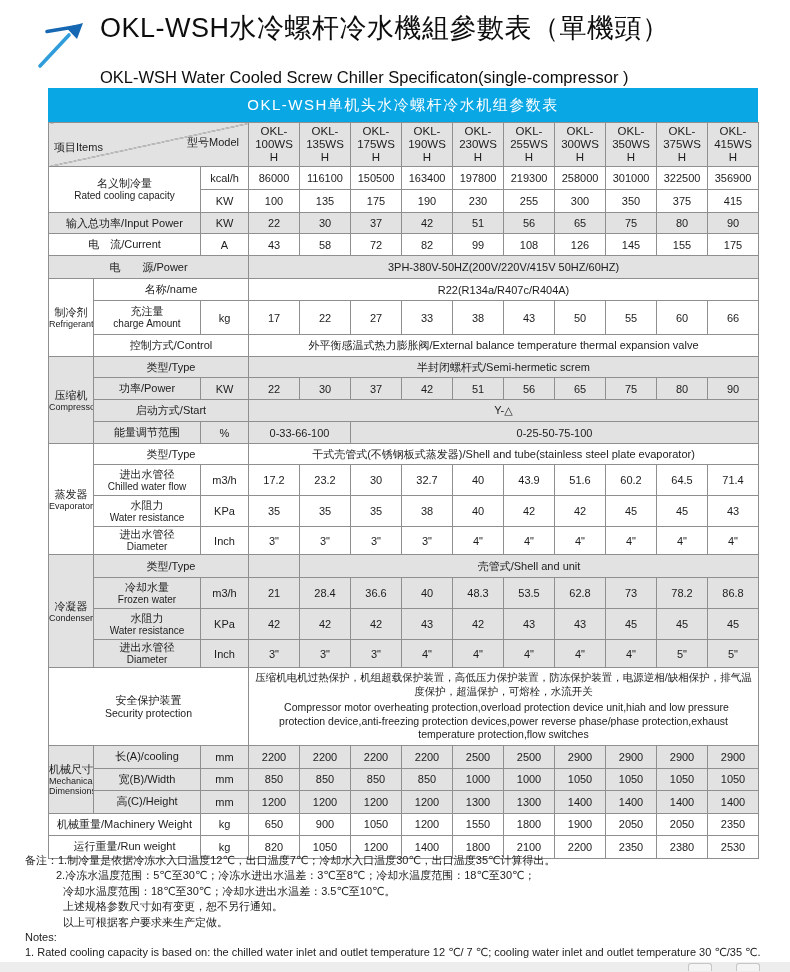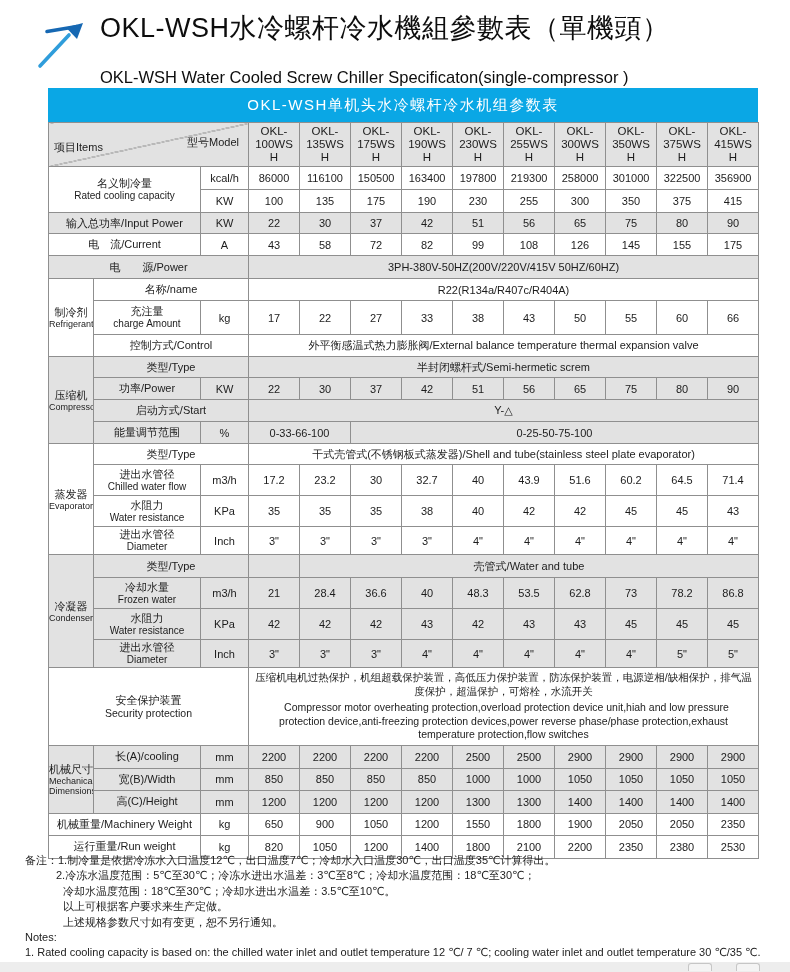--- a/index.html
+++ b/index.html
@@ -294,21 +294,21 @@
             <td class="one">4"</td>
           </tr>
 
         <tr class="g" style="height:23px">
           <td class="sec" rowspan="4">
             <div class="zh">冷凝器</div>
             <div class="en">Condenser</div>
           </td>
           <td class="one" colspan="2">类型/Type</td>
           <td></td>
-          <td class="one" colspan="9">壳管式/Water and tube</td>
+          <td class="one" colspan="9">壳管式/Shell and unit</td>
         </tr>
         <tr class="g" style="height:31px">
           <td class="lbl">
             <div class="zh">冷却水量</div>
             <div class="en">Frozen water</div>
           </td>
           <td class="one">m3/h</td>
         <td class="one">21</td>
             <td class="one">28.4</td>
             <td class="one">36.6</td>
@@ -444,22 +444,22 @@
           </tr>
 
       </tbody>
     </table>
   </div>
 
   <div class="notes">
     <div>备注：1.制冷量是依据冷冻水入口温度12℃，出口温度7℃；冷却水入口温度30℃，出口温度35℃计算得出。</div>
     <div class="ind1">2.冷冻水温度范围：5℃至30℃；冷冻水进出水温差：3℃至8℃；冷却水温度范围：18℃至30℃；</div>
     <div class="ind2">冷却水温度范围：18℃至30℃；冷却水进出水温差：3.5℃至10℃。</div>
+    <div class="ind2">上述规格参数尺寸如有变更，恕不另行通知。</div>
     <div class="ind2">以上可根据客户要求来生产定做。</div>
-    <div class="ind2">上述规格参数尺寸如有变更，恕不另行通知。</div>
     <div>Notes:</div>
     <div>1. Rated cooling capacity is based on: the chilled water inlet and outlet temperature 12 ℃/ 7 ℃; cooling water inlet and outlet temperature 30 ℃/35 ℃.</div>
   </div>
 
   <div class="bottom-strip">
     <span class="ghost a"></span>
     <span class="ghost b"></span>
   </div>
 
 </div>

